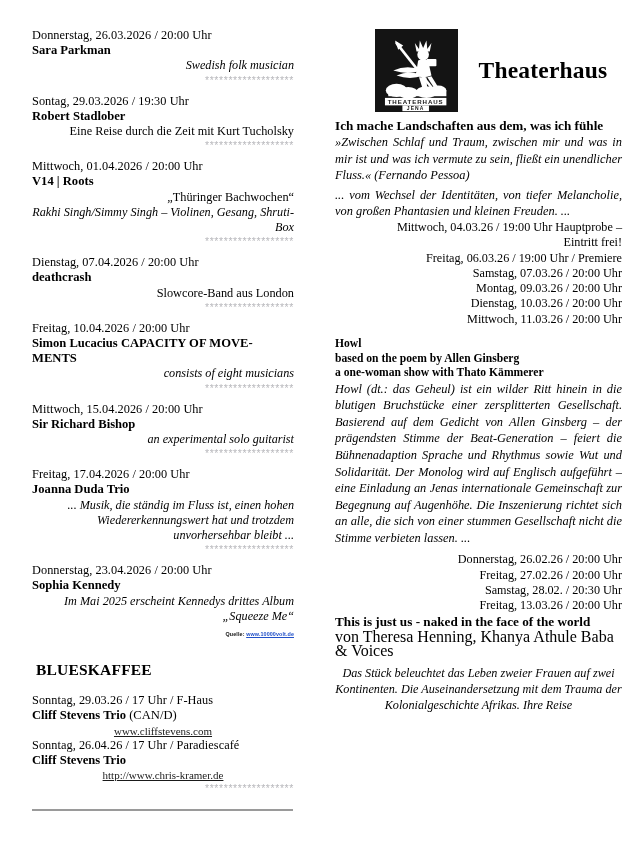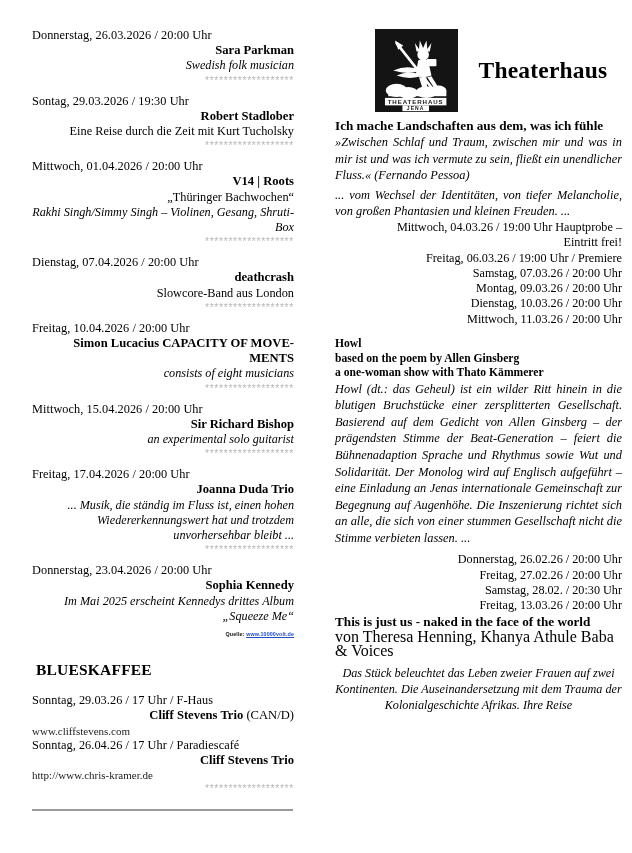--- a/index.html
+++ b/index.html
@@ -34,21 +34,21 @@
     width: 287px;
   }
   
   .ev-date {
     text-align: left;
     font-size: 12.3px;
     line-height: 15.2px;
     letter-spacing: 0.05px;
   }
   .ev-title {
-    text-align: right;
+    text-align: left;
     font-size: 12.6px;
     line-height: 15.2px;
     font-weight: bold;
   }
   .ev-sub {
     text-align: right;
     font-size: 12.2px;
     line-height: 15.2px;
     font-style: italic;
   }
@@ -87,23 +87,24 @@
   }
   
   .section-head {
     font-size: 15.5px;
     font-weight: bold;
     letter-spacing: 0.2px;
     margin: 0 0 14px 4px;
     text-align: left;
   }
   .url-line {
-    text-align: left;
+    text-align: center;
     font-size: 11px;
     line-height: 14px;
+    text-decoration: underline;
     color: #1a1a1a;
   }
   .rule {
     height: 2px;
     background: #9a9a9a;
     margin-top: 14px;
     width: 261px;
   }
   
   .rhead {

